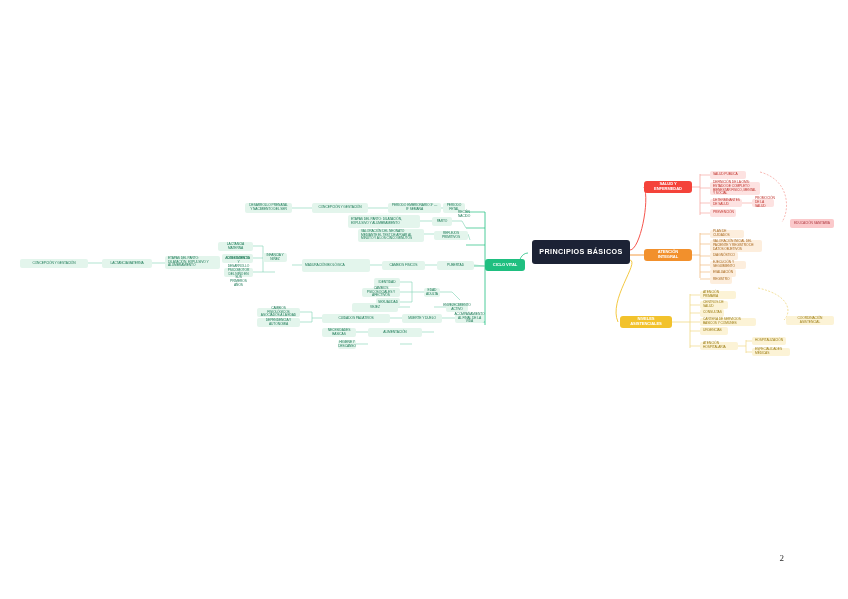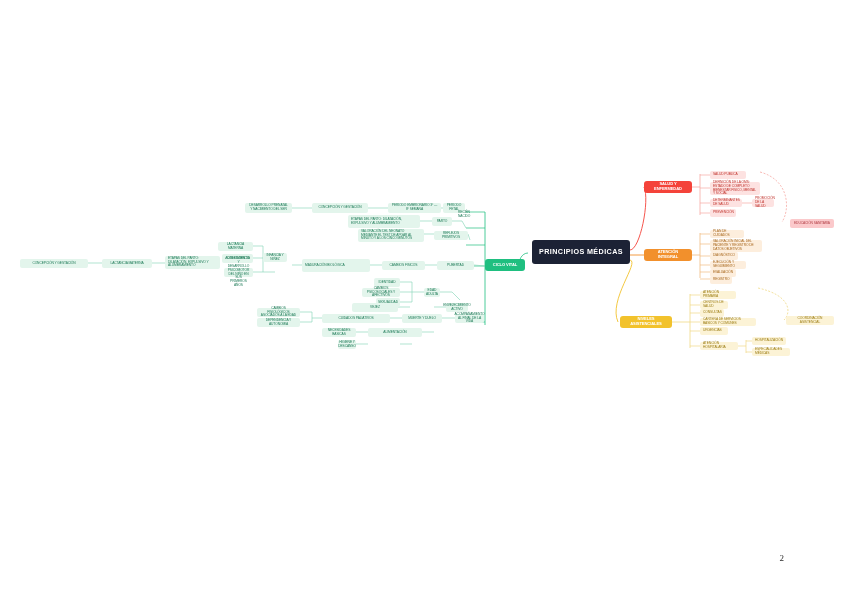--- a/index.html
+++ b/index.html
@@ -194,21 +194,21 @@
       <path d="M738 346 L 746 346" stroke="#f0d987"></path>
       <path d="M746 340 L 746 353" stroke="#f0d987"></path>
       <path d="M746 341 L 752 341" stroke="#f0d987"></path>
       <path d="M746 352 L 752 352" stroke="#f0d987"></path>
 
       <path d="M758 288 C 790 295, 792 312, 784 320" stroke="#f0d987" stroke-width="0.8" stroke-dasharray="2 1.5"></path>
     </g>
   </svg>
 
   <div class="node central" style="left:532px; top:240px; width:98px; height:24px;">
-    <span>PRINCIPIOS MÉDICAS</span>
+    <span>PRINCIPIOS BÁSICOS</span>
   </div>
 
   <div class="node l1 green" style="left:485px; top:259px; width:40px; height:12px;">
     <span>CICLO VITAL</span>
   </div>
 
   <div class="node leaf tGreen center" style="left:245px; top:203px; width:47px; height:10px;">
     <span>DESARROLLO PRENATAL Y NACIMIENTO DEL SER</span>
   </div>
   <div class="node leaf tGreen center" style="left:312px; top:203px; width:56px; height:10px;">

